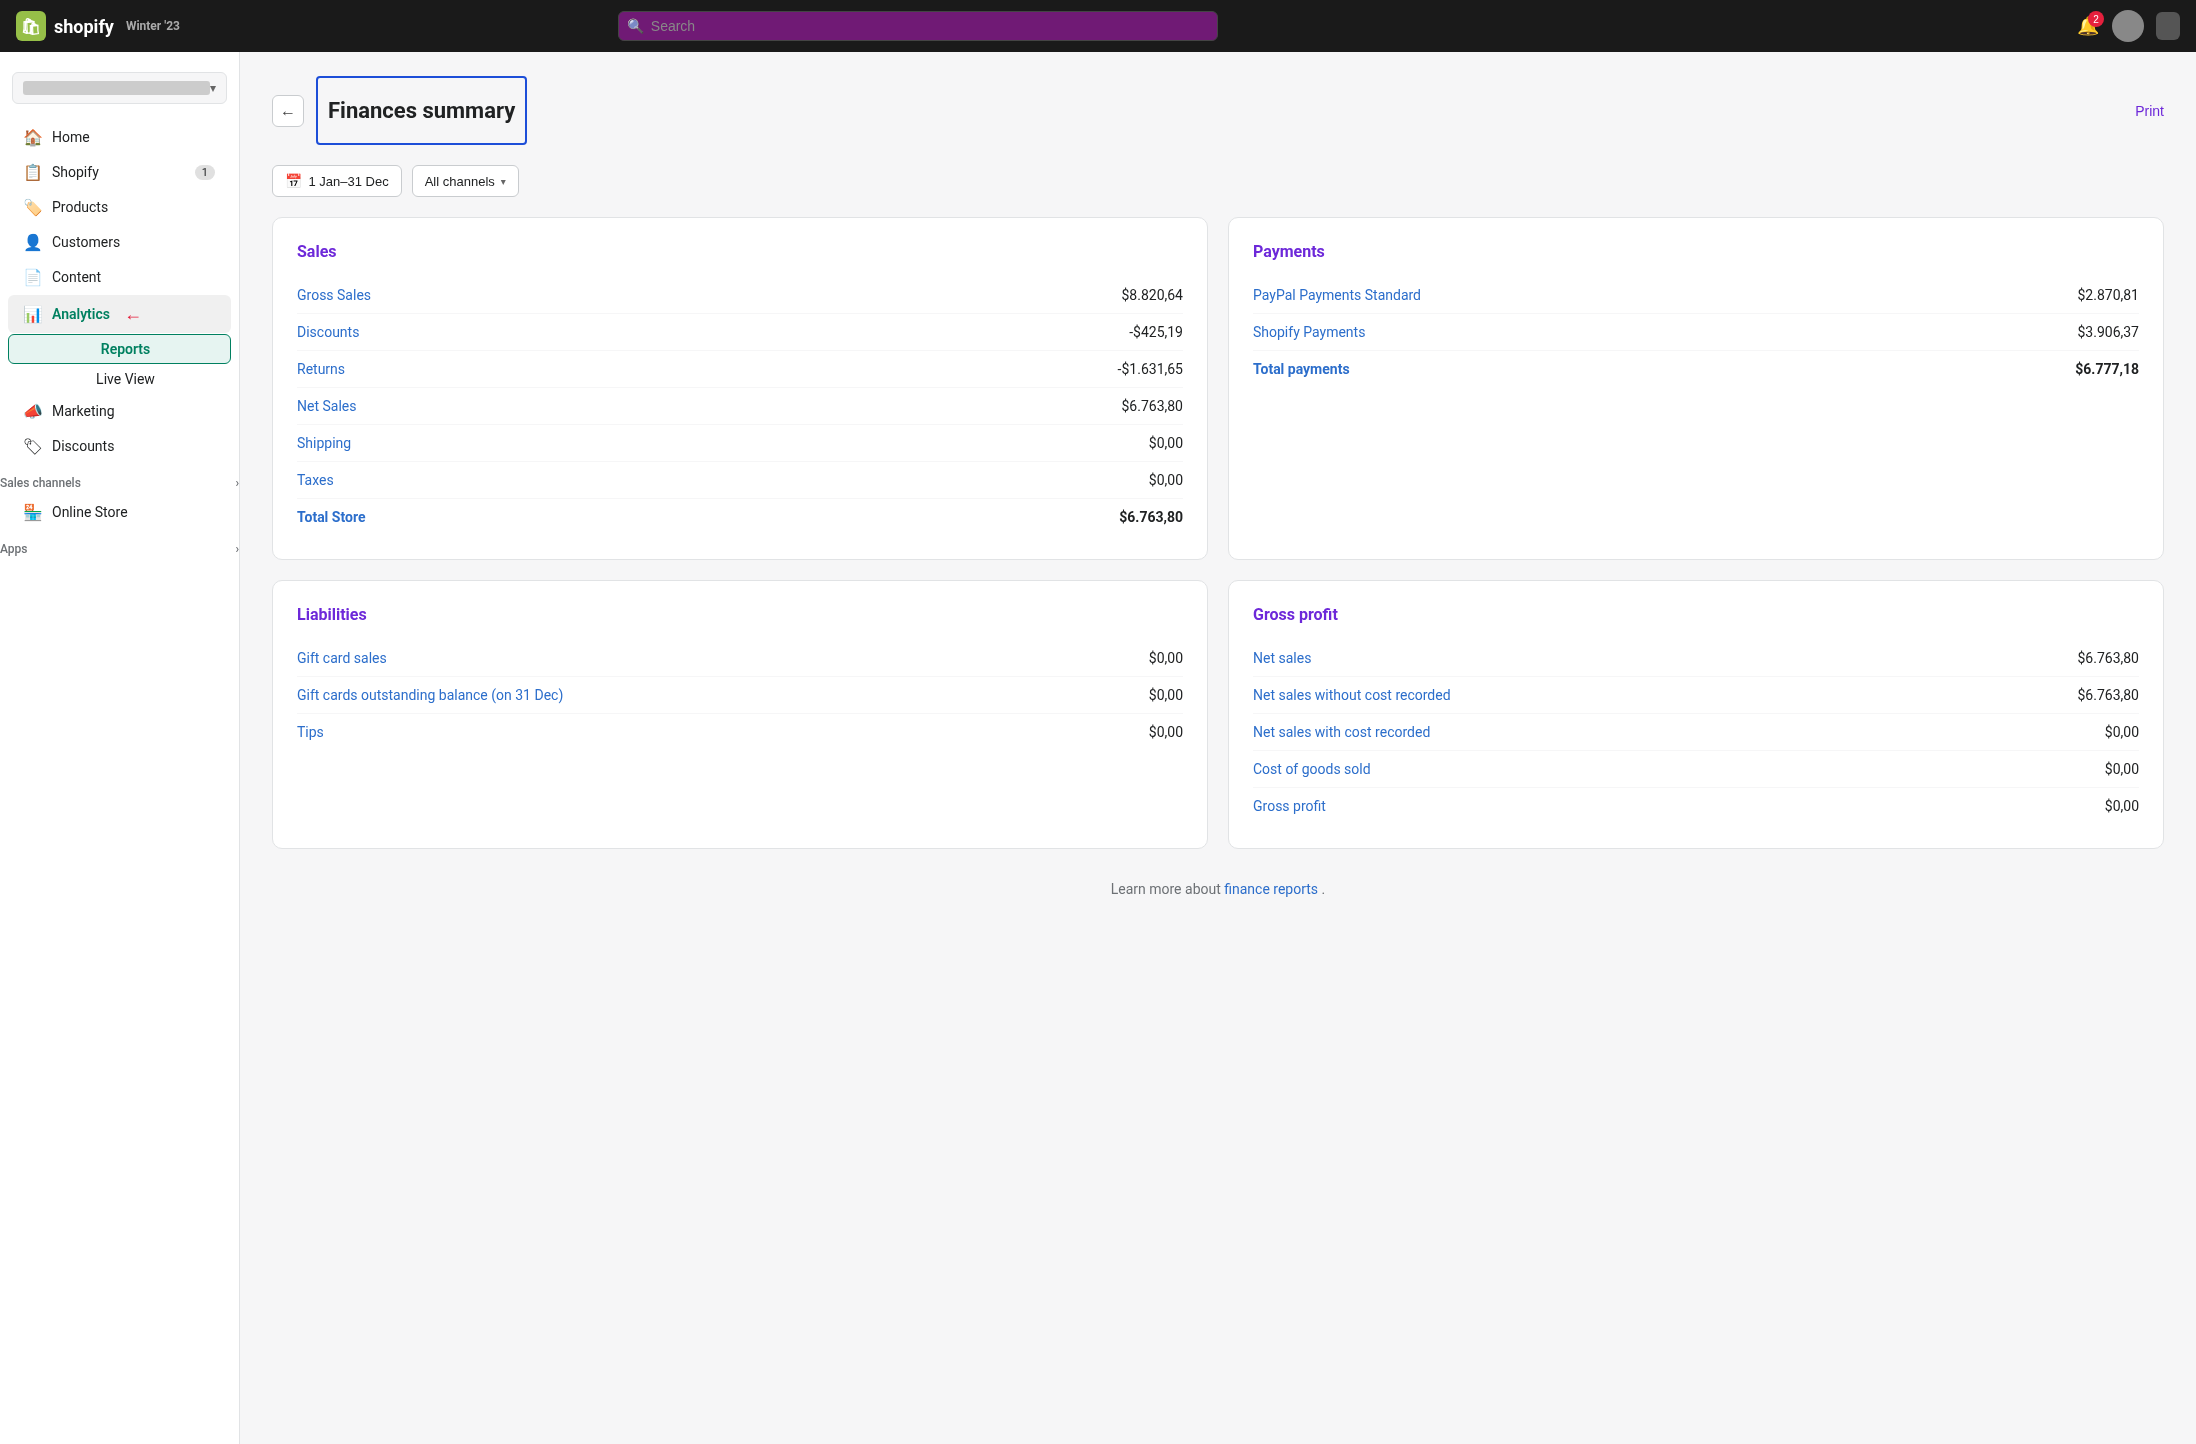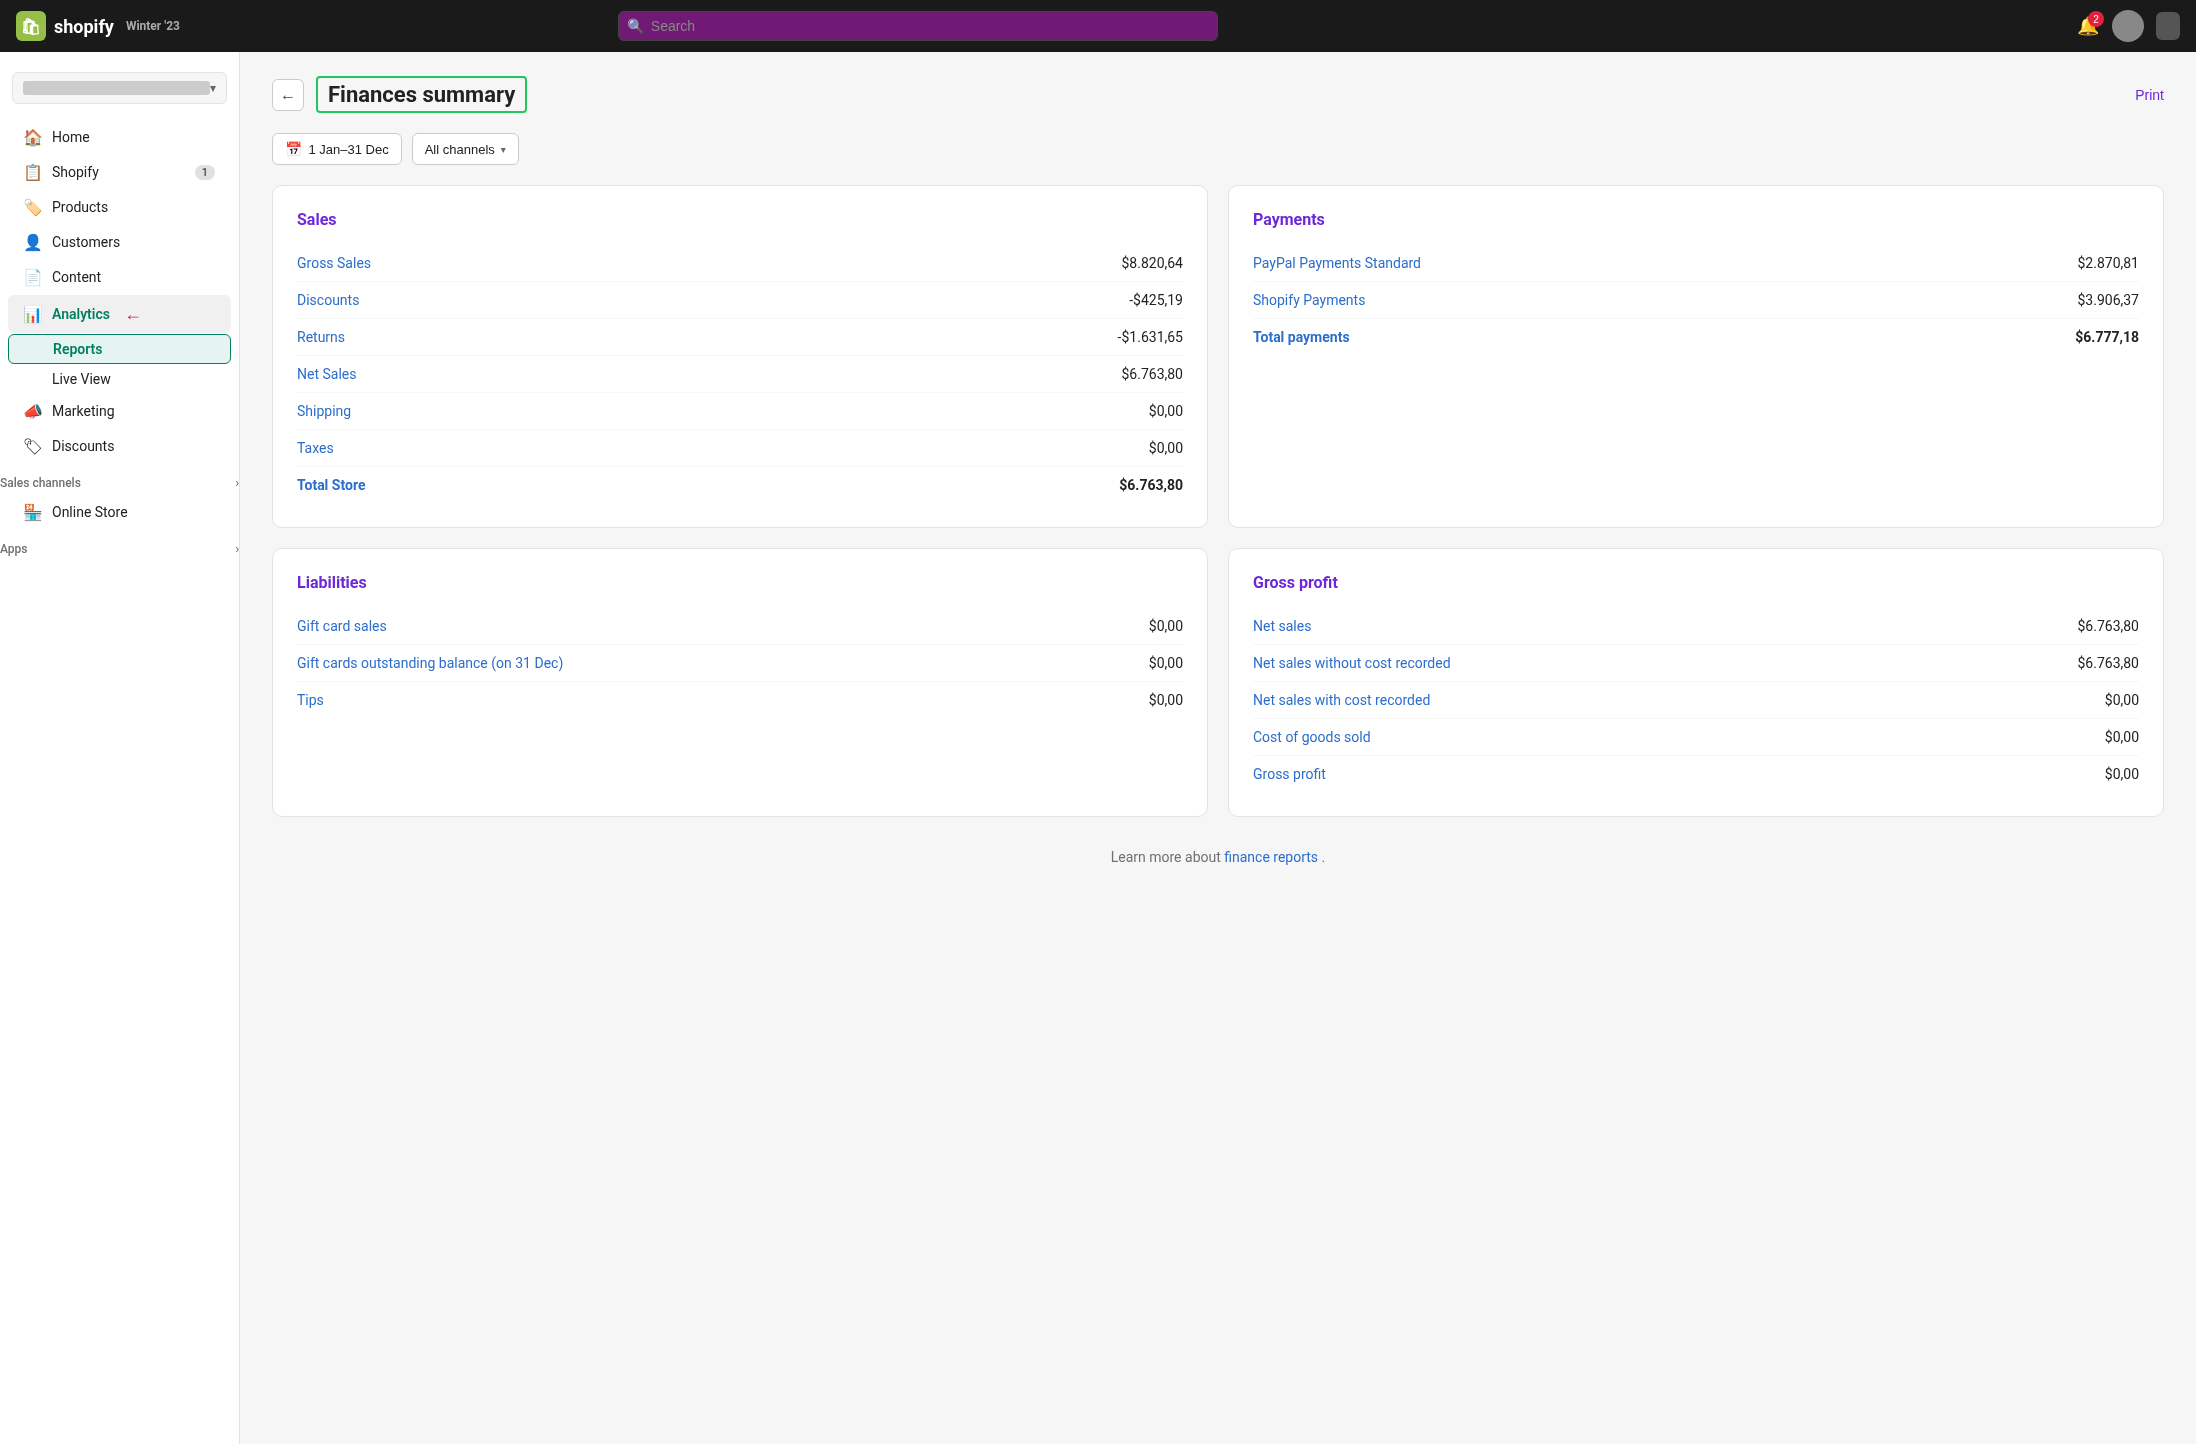--- a/index.html
+++ b/index.html
@@ -27,33 +27,33 @@
 
     
     .sidebar { width: 240px; background: #fff; border-right: 1px solid #e1e3e5; padding: 12px 0; position: fixed; top: 52px; bottom: 0; overflow-y: auto; flex-shrink: 0; }
     .sidebar-store-selector { display: flex; align-items: center; justify-content: space-between; margin: 8px 12px 16px; background: #f6f6f7; border: 1px solid #e1e3e5; border-radius: 6px; padding: 8px 10px; cursor: pointer; }
     .sidebar-store-name { font-size: 13px; font-weight: 600; color: #333; flex: 1; overflow: hidden; text-overflow: ellipsis; white-space: nowrap; background: #ccc; height: 14px; border-radius: 3px; width: 110px; }
     .sidebar-chevron { color: #666; font-size: 12px; }
     .nav-item { display: flex; align-items: center; gap: 10px; padding: 8px 16px; cursor: pointer; color: #202223; text-decoration: none; font-size: 14px; border-radius: 6px; margin: 1px 8px; }
     .nav-item.active { background: #f0f0f0; font-weight: 600; color: #008060; }
     .nav-item .icon { width: 18px; height: 18px; display: flex; align-items: center; justify-content: center; font-size: 16px; flex-shrink: 0; }
     .nav-item .badge { background: #e0e0e0; border-radius: 10px; padding: 1px 7px; font-size: 11px; margin-left: auto; }
-    .nav-sub-item { display: flex; align-items: center; padding: 6px 32px 6px 44px; cursor: pointer; color: #202223; font-size: 14px; border-radius: 6px; margin: 1px 8px; }
+    .nav-sub-item { display: flex; align-items: center; padding: 6px 32px 6px 44px; cursor: pointer; color: #202223; font-size: 14px; border-radius: 6px; margin: 1px 8px; justify-content: center; }
     .nav-sub-item.active { background: #e6f4f1; color: #008060; font-weight: 600; border: 1.5px solid #008060; border-radius: 6px; }
     .nav-section-label { font-size: 12px; color: #6d7175; padding: 12px 0 4px; font-weight: 500; display: flex; align-items: center; justify-content: space-between; }
     .nav-section-label .arrow { font-size: 12px; }
 
     
     .main { margin-left: 240px; flex: 1; padding: 24px 32px; }
 
     
     .page-header { display: flex; align-items: center; justify-content: space-between; margin-bottom: 20px; }
     .page-header-left { display: flex; align-items: center; gap: 12px; }
     .back-btn { background: #fff; border: 1px solid #c9cccf; border-radius: 6px; width: 32px; height: 32px; display: flex; align-items: center; justify-content: center; cursor: pointer; font-size: 16px; color: #444; }
-    .page-title { font-size: 22px; font-weight: 700; color: #202223; border: 2px solid #22c55e; padding: 4px 10px; border-radius: 4px; text-align: center; }
+    .page-title { font-size: 22px; font-weight: 700; color: #202223; border: 2px solid #1d4ed8; padding: 20px 10px; border-radius: 4px; text-align: center; }
     .print-btn { background: none; border: none; cursor: pointer; font-size: 14px; color: #6d28d9; font-weight: 400; }
 
     
     .filters { display: flex; gap: 10px; margin-bottom: 20px; }
     .filter-btn { display: flex; align-items: center; gap: 6px; background: #fff; border: 1px solid #c9cccf; border-radius: 6px; padding: 7px 12px; cursor: pointer; font-size: 13px; color: #202223; }
     .filter-btn .cal-icon { font-size: 14px; }
     .filter-btn .chevron { font-size: 10px; color: #666; }
 
     
     .content-grid { display: grid; grid-template-columns: 1fr 1fr; gap: 20px; }

